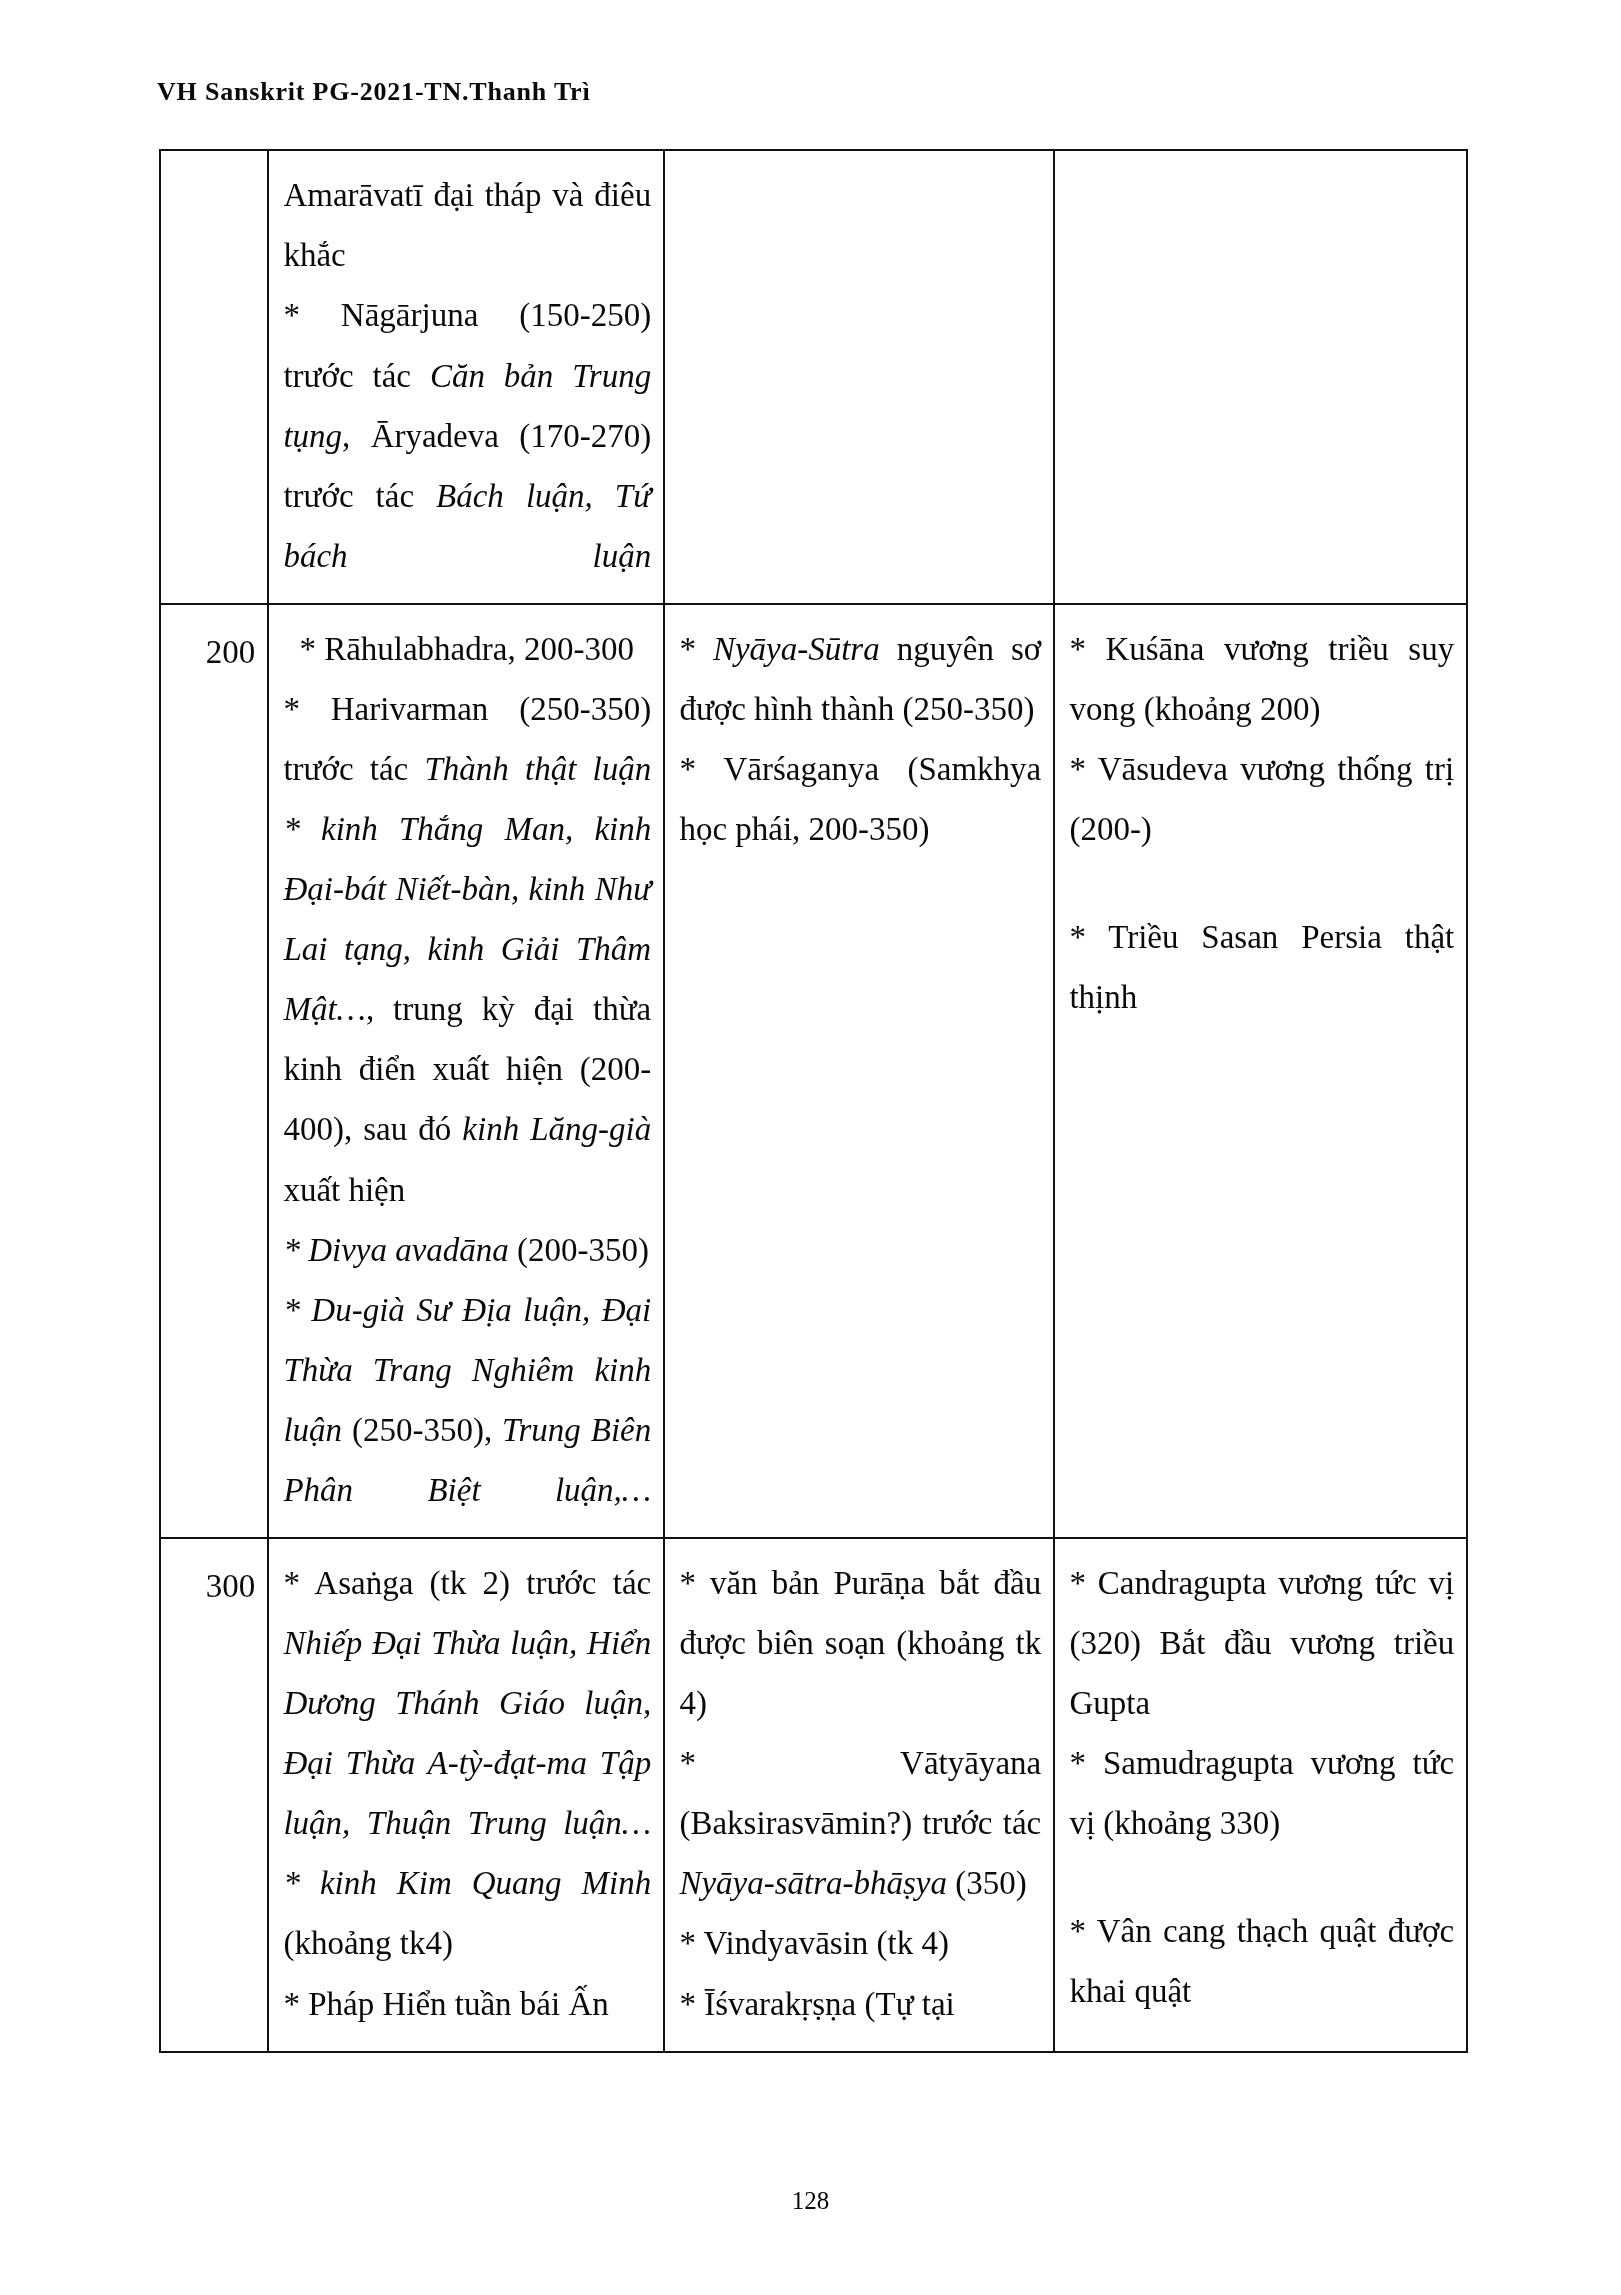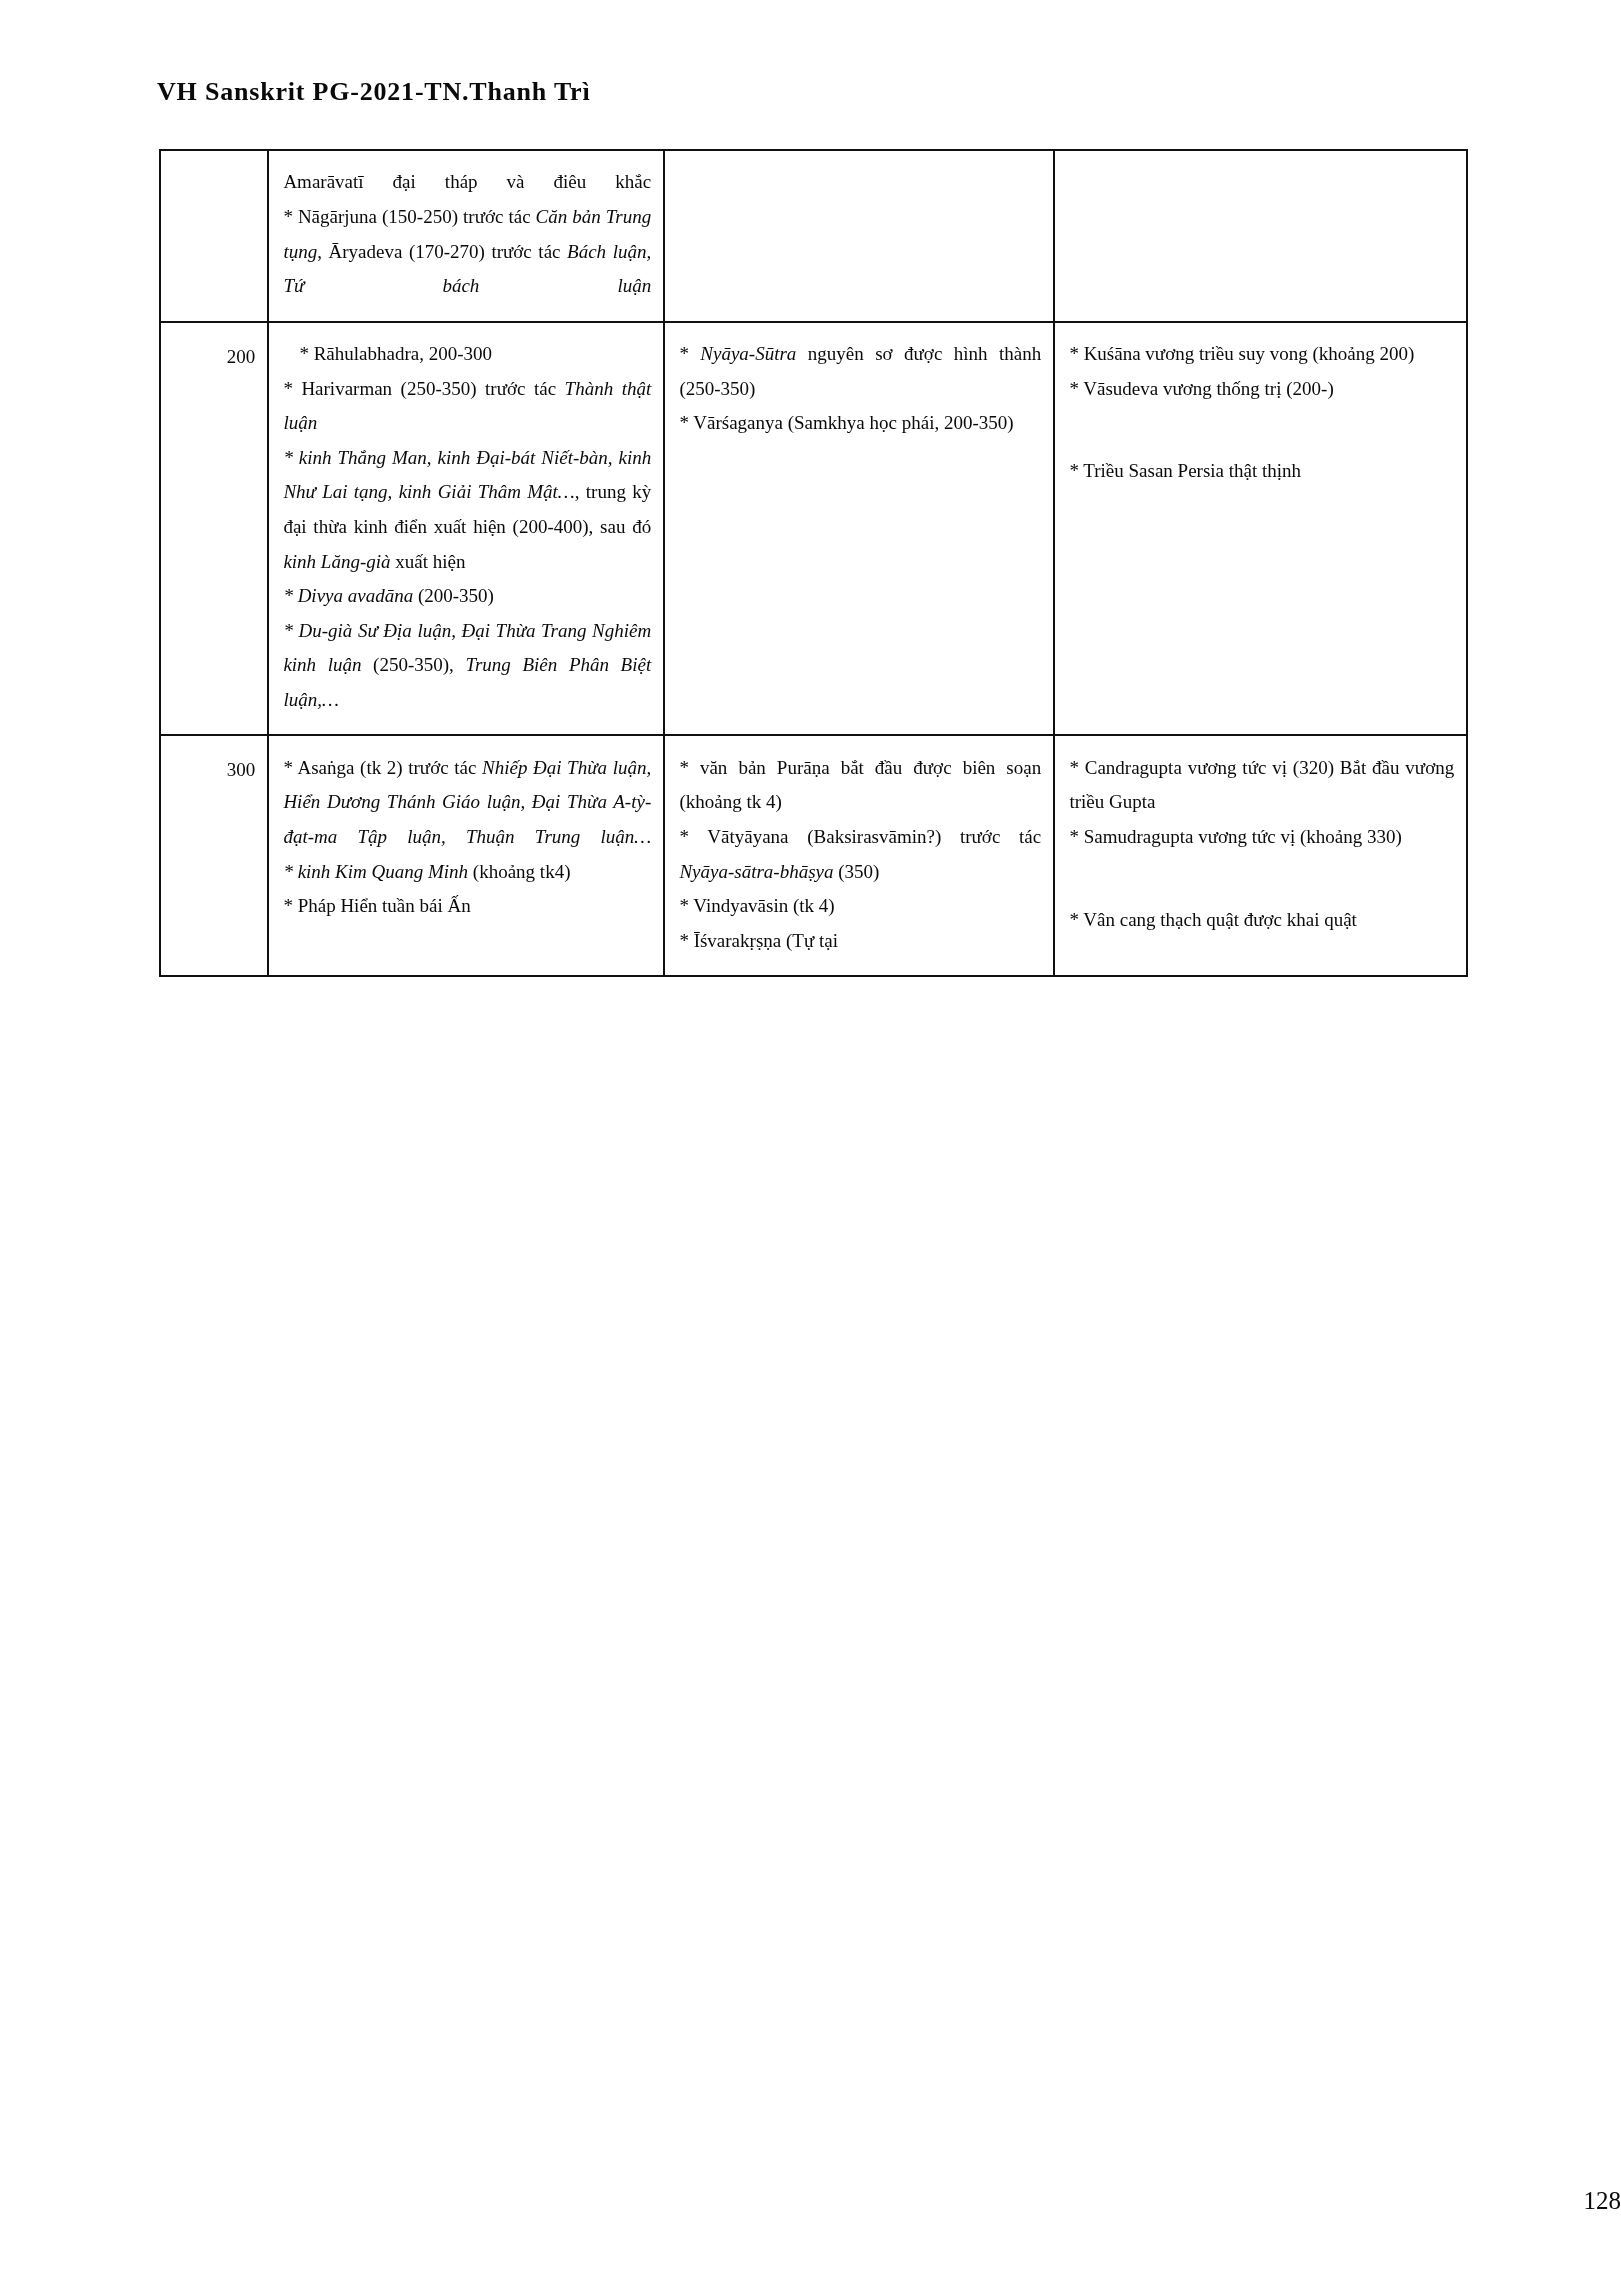--- a/index.html
+++ b/index.html
@@ -40,21 +40,21 @@
     top: 149px;
     left: 159px;
     width: 1307px;
     border-collapse: collapse;
     table-layout: fixed;
   }
   .doc-table td {
     border: 2px solid #111;
     vertical-align: top;
     padding: 14.4px 11.8px 17px 14.4px;
-    font-size: 19px;
+    font-size: 33px;
     line-height: 1.82;
   }
   col.c-year   { width: 108px; }
   col.c-bud    { width: 396px; }
   col.c-phil   { width: 390px; }
   col.c-hist   { width: 413px; }
 
   .year-cell {
     text-align: right;
     padding-left: 19.7px !important;
@@ -80,21 +80,21 @@
   .jall-force { text-align: justify; text-align-last: justify; }
 
   .spacer-line { display: block; height: 48px; }
 
   
   .page-number {
     position: absolute;
     top: 2187px;
     left: 0;
     width: 1621px;
-    text-align: right;
+    text-align: center;
     font-size: 25px;
   }
 </style>
 </head>
 <body>
 
 <div class="page">
 
   <div class="running-header">VH Sanskrit PG-2021-TN.Thanh Trì</div>
 

